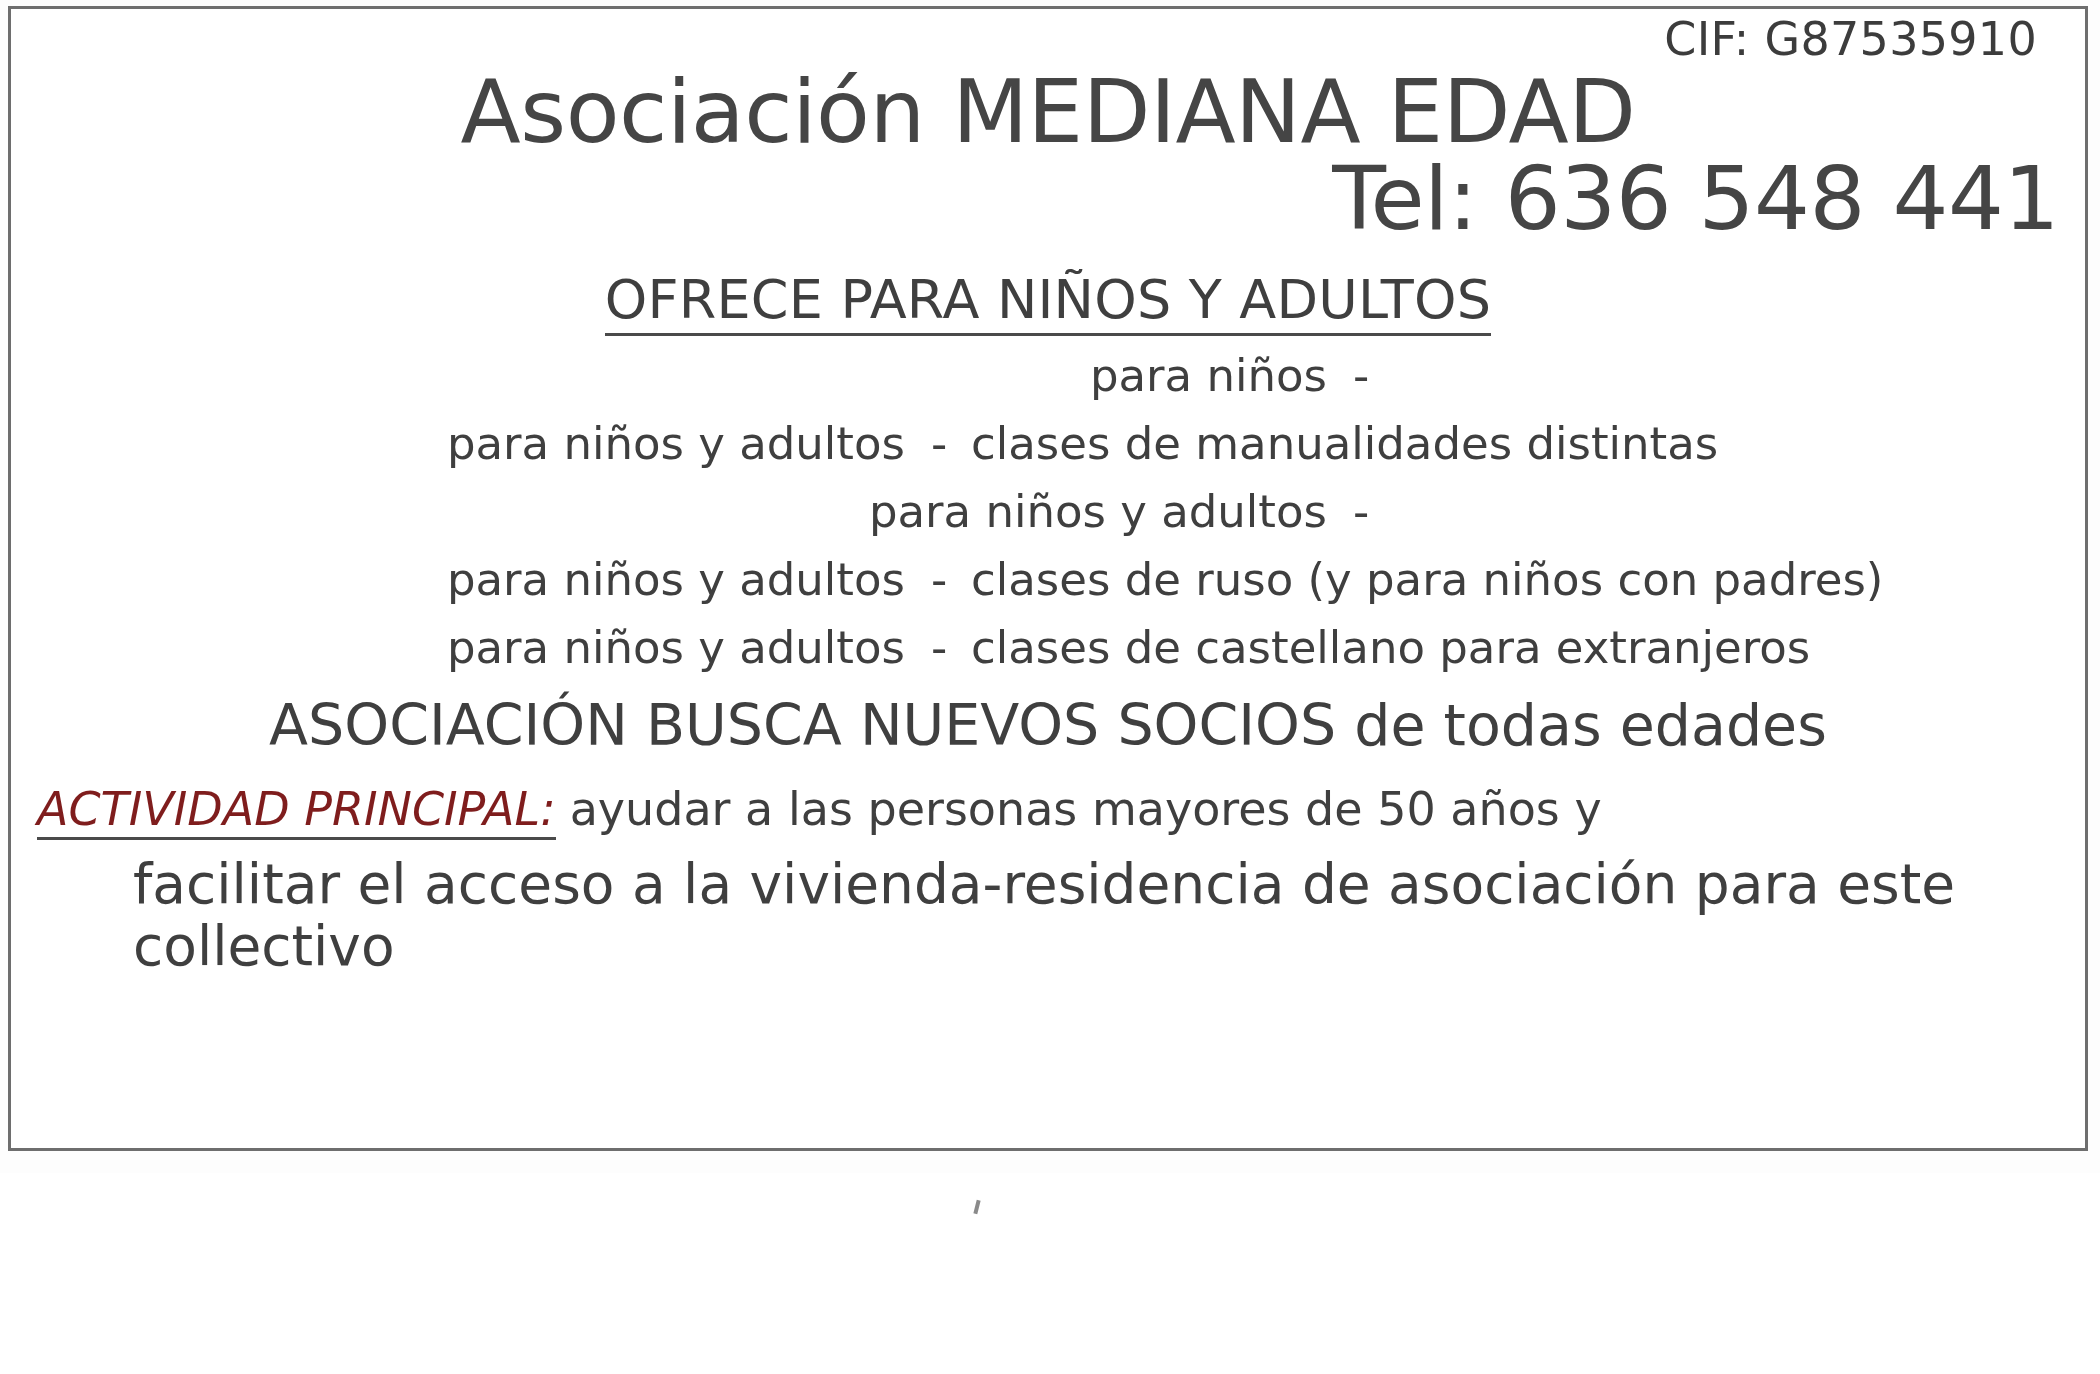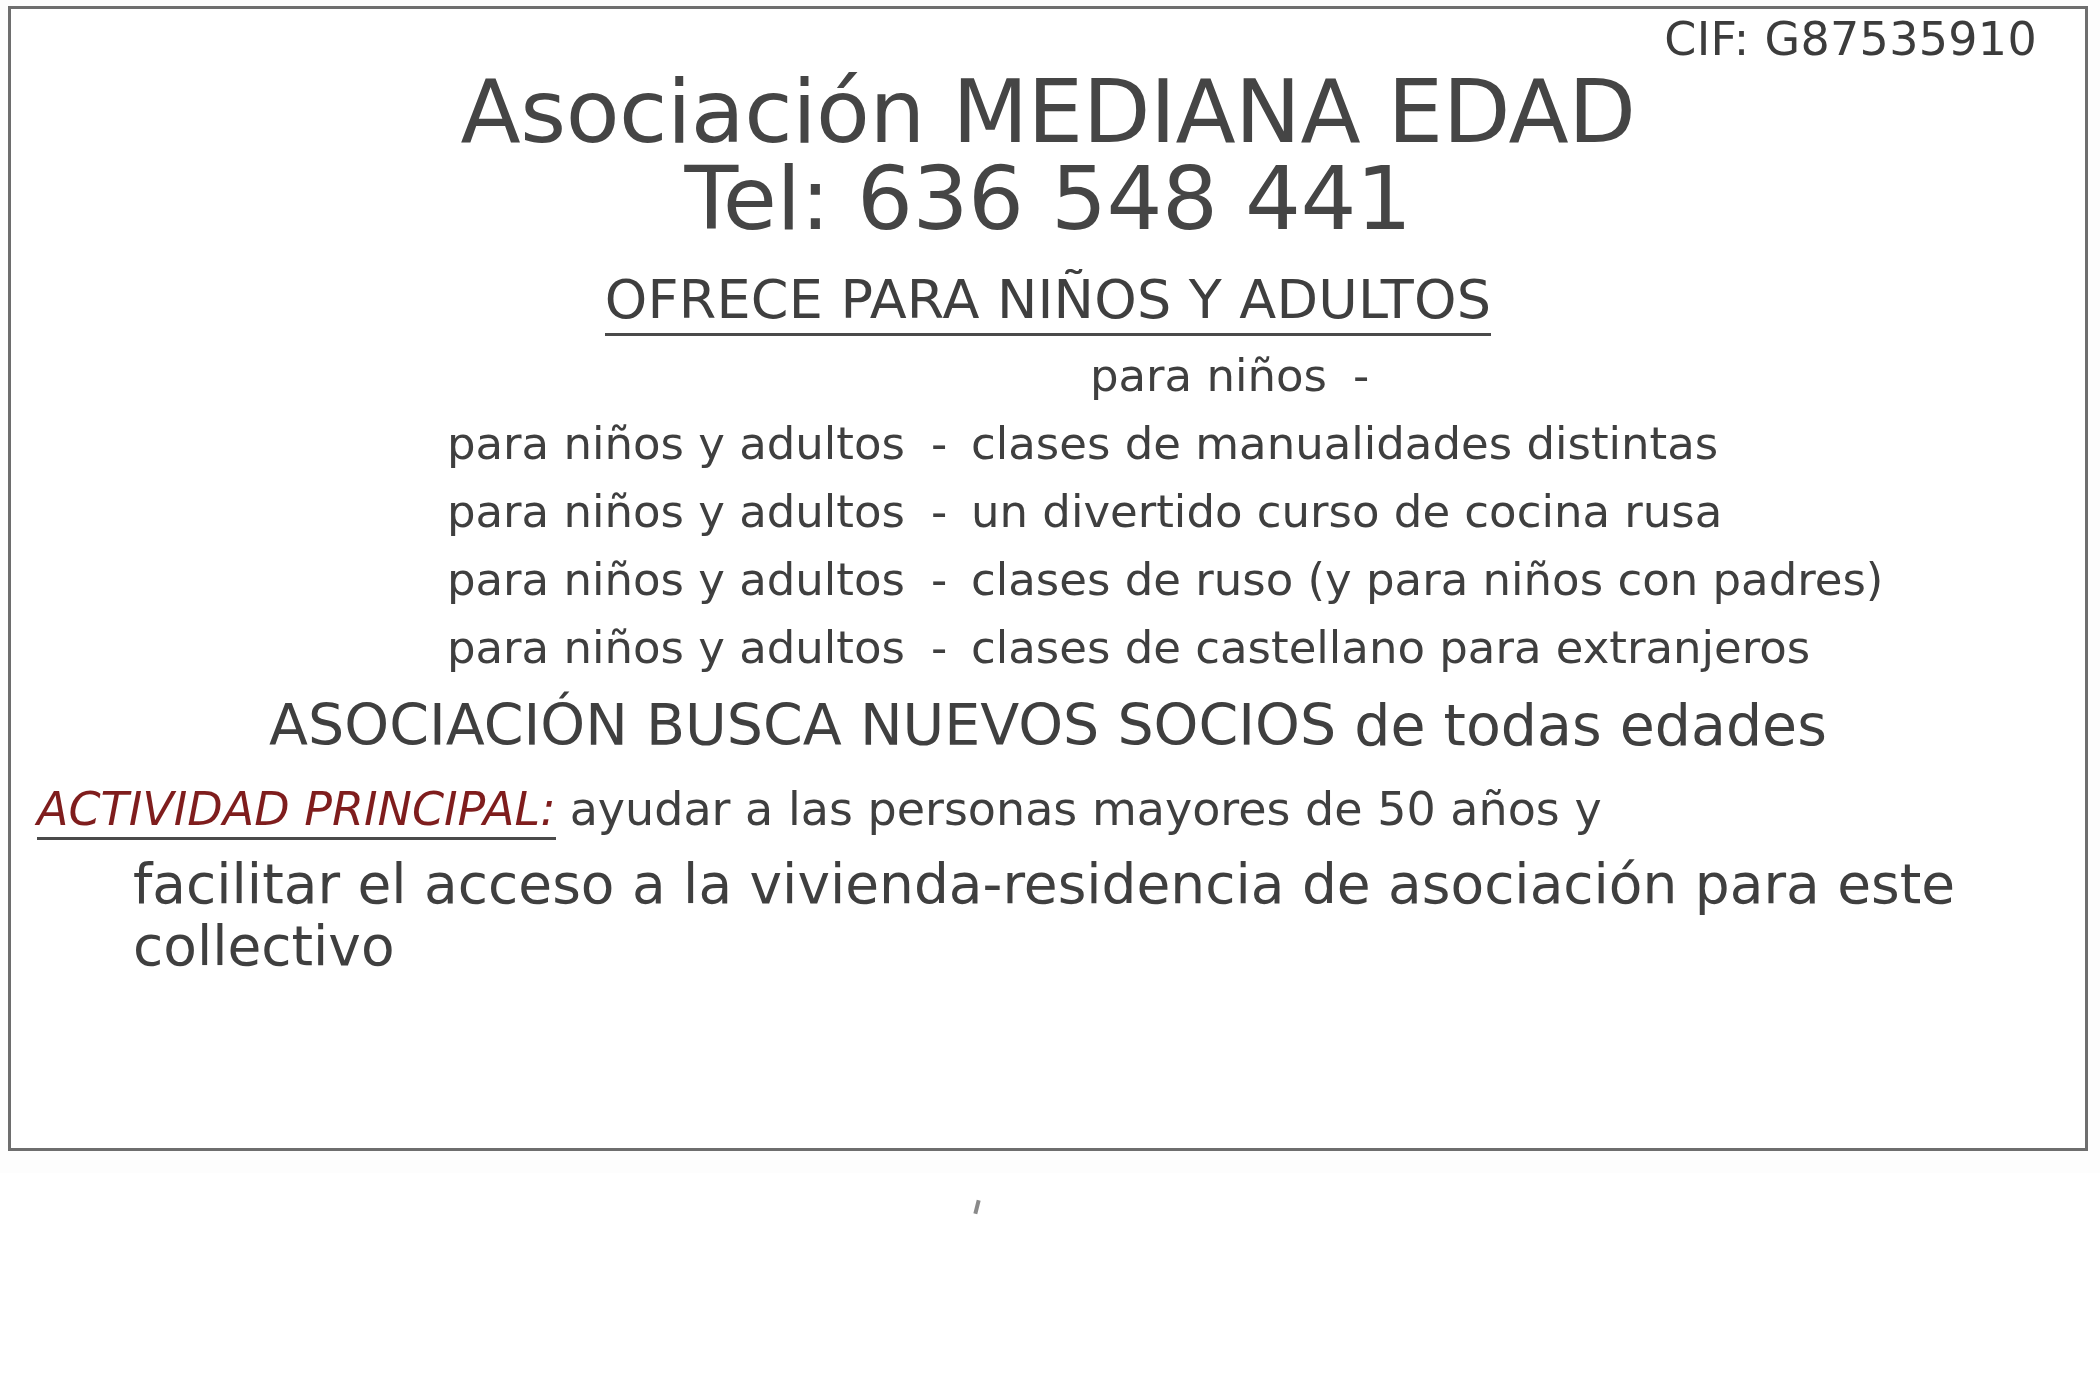--- a/index.html
+++ b/index.html
@@ -56,21 +56,21 @@
   .org-name {
     text-align: center;
     font-size: 88px;
     line-height: 1.06;
     color: #454545;
     margin-top: 2px;
     letter-spacing: -0.5px;
     font-weight: 400;
   }
   .org-tel {
-    text-align: center;
+    text-align: right;
     font-size: 88px;
     line-height: 1.04;
     color: #454545;
     margin-top: -6px;
     letter-spacing: -0.5px;
     font-weight: 400;
   }
 
   .offers-heading {
     text-align: center;
@@ -193,21 +193,20 @@
 
         <div class="offer-row">
           <span class="offer-audience">para niños y adultos</span>
           <span class="offer-dash">-</span>
           <span class="offer-desc">clases de manualidades distintas</span>
         </div>
 
         <div class="offer-row">
           <span class="offer-audience">para niños y adultos</span>
           <span class="offer-dash">-</span>
-          <span class="offer-desc">un divertido curso de cocina rusa</span>
         </div>
 
         <div class="offer-row">
           <span class="offer-audience">para niños y adultos</span>
           <span class="offer-dash">-</span>
           <span class="offer-desc">clases de ruso (y para niños con padres)</span>
         </div>
 
         <div class="offer-row">
           <span class="offer-audience">para niños y adultos</span>

